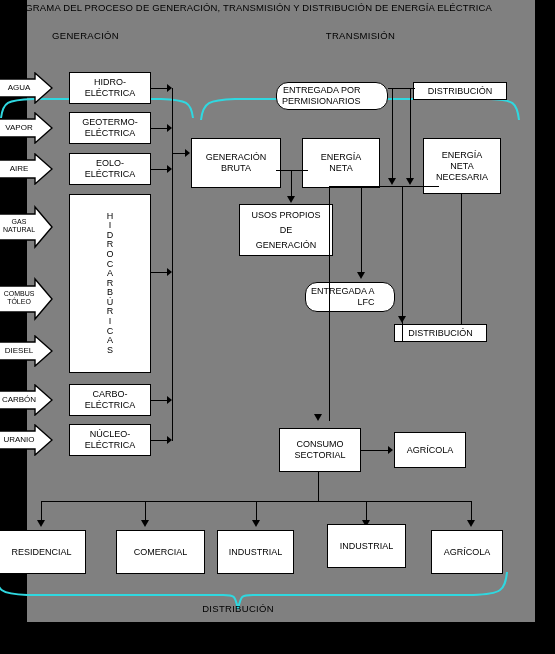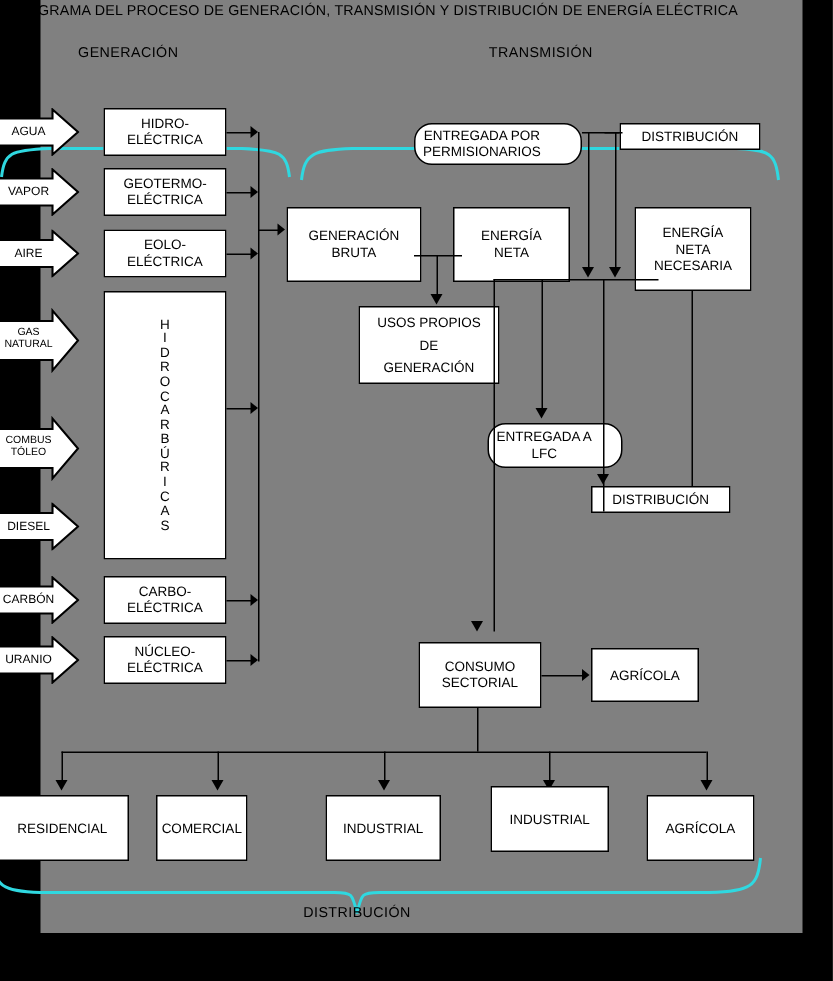--- a/index.html
+++ b/index.html
@@ -7,21 +7,21 @@
        font-family:"Liberation Sans","DejaVu Sans",sans-serif;}
   #canvas{position:absolute;left:27px;top:0;width:508px;height:622px;background:#808080;}
   #stage{position:absolute;left:-27px;top:0;width:555px;height:622px;}
   .t{position:absolute;color:#000;}
   #title{left:0;top:2px;width:555px;text-align:center;font-size:9.5px;letter-spacing:.15px;}
   .sect{font-size:9.5px;text-align:center;letter-spacing:.3px;}
   .box{position:absolute;background:#fff;border:1px solid #000;box-sizing:border-box;
        display:flex;align-items:center;justify-content:center;text-align:center;
        font-size:9px;line-height:11px;color:#000;}
   .box.pad{padding:0 3px;}
-  .box.lft{justify-content:flex-start;text-align:center;padding-left:5px;border-radius:12px;}
+  .box.lft{justify-content:flex-start;text-align:right;padding-left:5px;border-radius:12px;}
   .vbox{position:absolute;background:#fff;border:1px solid #000;box-sizing:border-box;
         display:flex;align-items:center;justify-content:center;}
   .vtxt{font-size:9px;line-height:9.6px;text-align:center;color:#000;}
   .arrowlbl{position:absolute;display:flex;align-items:center;}
   .arrowlbl svg{display:block;}
   .arrowlbl span{position:absolute;left:0;width:48px;text-align:center;font-size:8px;
                  line-height:9px;color:#000;}
   .ln{position:absolute;background:#000;}
   .hl{height:1px;} .vl{width:1px;}
   .ah{position:absolute;width:0;height:0;border-left:5px solid #000;
@@ -153,21 +153,21 @@
 NETA</div>
   <div class="box pad" style="left:266px;top:204px;width:94px;height:52px;white-space:pre-line;line-height:15px;">USOS PROPIOS
 DE
 GENERACIÓN</div>
   <div class="box lft" style="left:303px;top:82px;width:112px;height:28px;white-space:pre-line;">ENTREGADA POR
 PERMISIONARIOS</div>
   <div class="box pad" style="left:440px;top:82px;width:94px;height:18px;">DISTRIBUCIÓN</div>
   <div class="box pad" style="left:450px;top:138px;width:78px;height:56px;white-space:pre-line;">ENERGÍA
 NETA
 NECESARIA</div>
-  <div class="box lft" style="left:352px;top:282px;width:90px;height:30px;white-space:pre-line;">ENTREGADA A
+  <div class="box lft" style="left:332px;top:282px;width:90px;height:30px;white-space:pre-line;">ENTREGADA A
 LFC</div>
   <div class="box pad" style="left:421px;top:324px;width:93px;height:18px;">DISTRIBUCIÓN</div>
 
   <div class="ln hl" style="left:303px;top:170px;width:32px;"></div>
   <div class="ln vl" style="left:318px;top:170px;height:28px;"></div>
   <div class="av" style="left:314px;top:196px;"></div>
 
   <div class="ln hl" style="left:356px;top:186px;width:110px;"></div>
   <div class="ln vl" style="left:356px;top:186px;height:235px;"></div>
   <div class="ln vl" style="left:429px;top:186px;height:155px;"></div>
@@ -200,18 +200,18 @@
   <div class="ln vl" style="left:172px;top:501px;height:22px;"></div>
   <div class="av" style="left:168px;top:520px;"></div>
   <div class="ln vl" style="left:283px;top:501px;height:22px;"></div>
   <div class="av" style="left:279px;top:520px;"></div>
   <div class="ln vl" style="left:393px;top:501px;height:22px;"></div>
   <div class="av" style="left:389px;top:520px;"></div>
   <div class="ln vl" style="left:498px;top:501px;height:22px;"></div>
   <div class="av" style="left:494px;top:520px;"></div>
 
   <div class="box pad" style="left:24px;top:530px;width:89px;height:44px;">RESIDENCIAL</div>
-  <div class="box pad" style="left:131px;top:530px;width:61px;height:44px;">COMERCIAL</div>
+  <div class="box pad" style="left:143px;top:530px;width:89px;height:44px;">COMERCIAL</div>
   <div class="box pad" style="left:244px;top:530px;width:77px;height:44px;">INDUSTRIAL</div>
   <div class="box pad" style="left:354px;top:524px;width:79px;height:44px;">INDUSTRIAL</div>
   <div class="box pad" style="left:458px;top:530px;width:72px;height:44px;">AGRÍCOLA</div>
 
 </div>
 
 </body></html>

